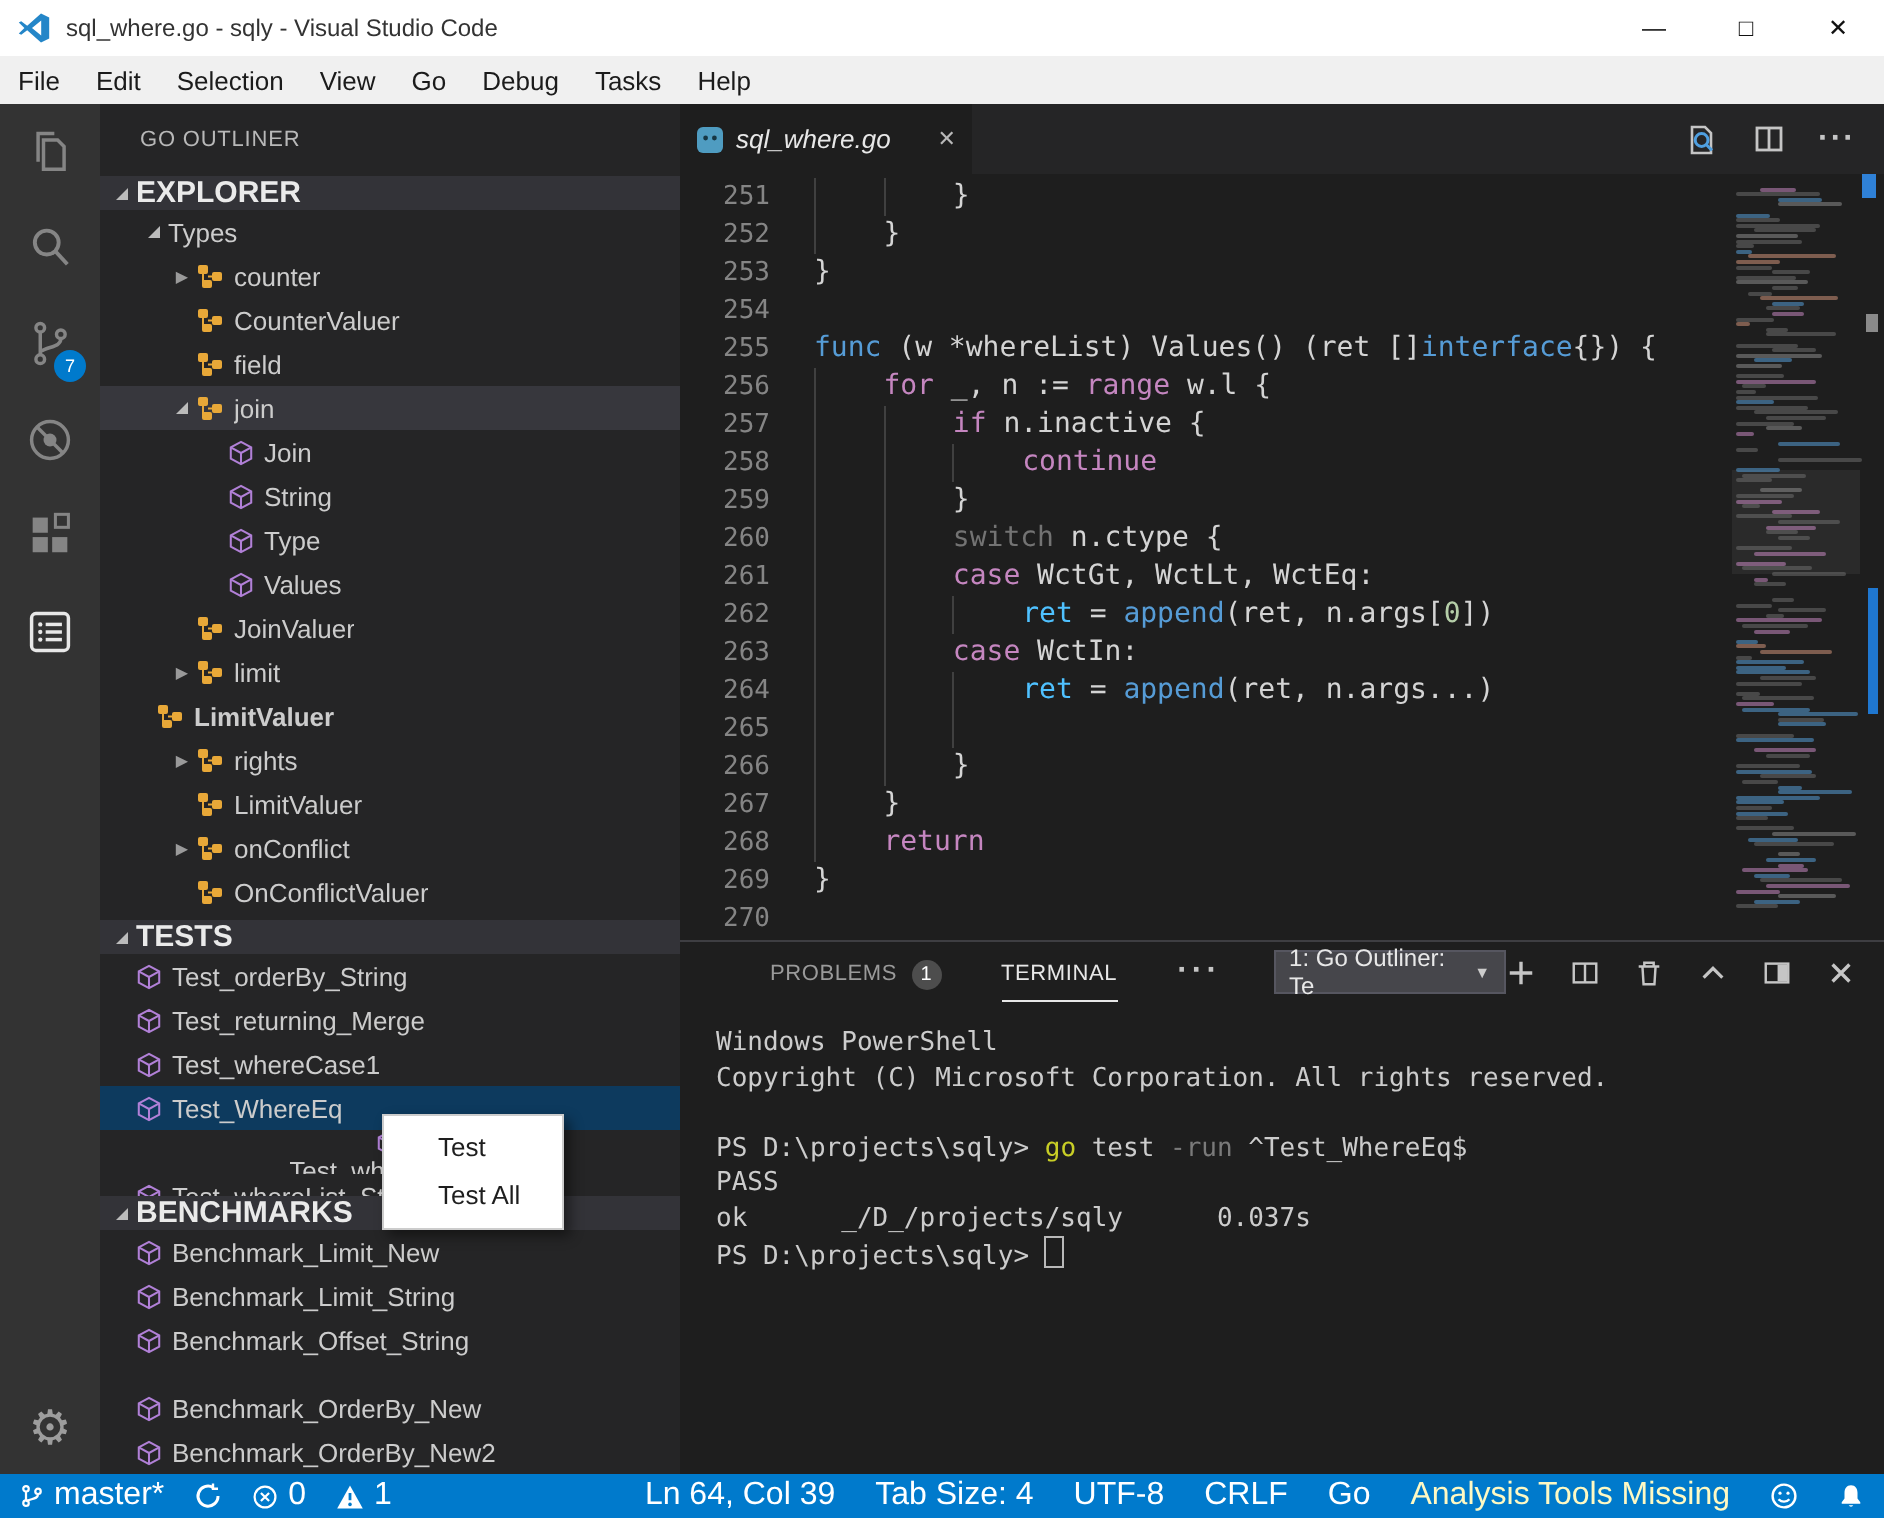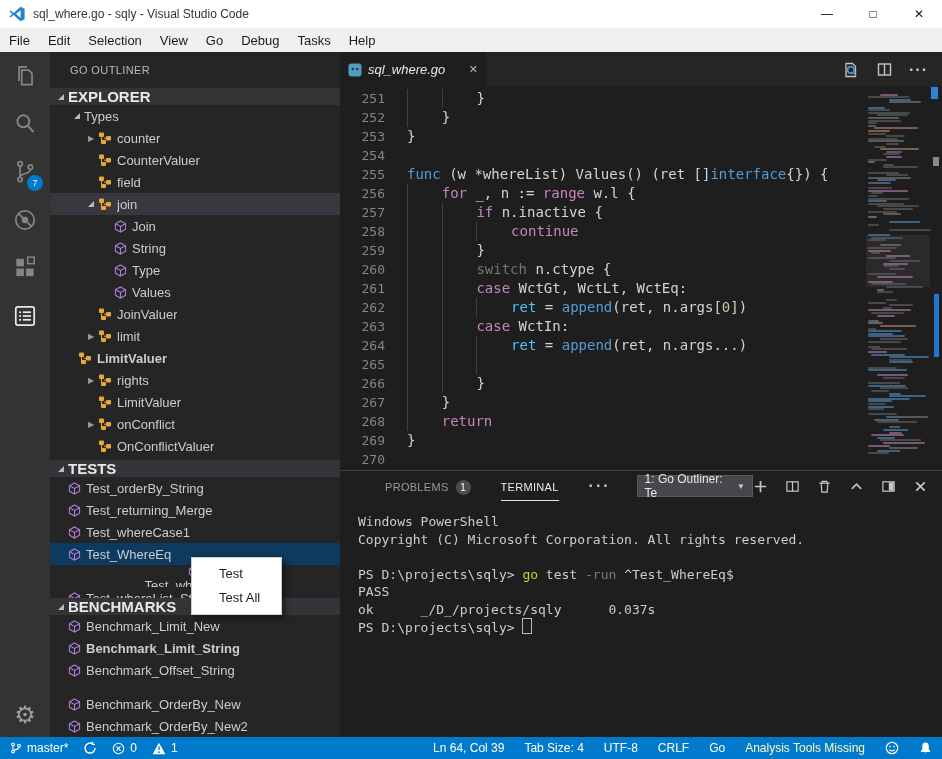--- a/index.html
+++ b/index.html
@@ -67,21 +67,21 @@
   .pdropdown{width:112px;background:#46464b;color:#e8e8e8;font-size:12px;height:20px;display:flex;
              align-items:center;padding:0 7px;justify-content:space-between;border:1px solid #565660;}
   .pdd-arrow{font-size:8px;color:#cccccc;}
   .picons{margin-left:auto;display:flex;align-items:center;gap:17px;padding-right:14px;}
   .picon{display:flex;}
   .terminal{position:absolute;top:42px;left:18px;font-family:"DejaVu Sans Mono",monospace;
             font-size:13px;line-height:17.5px;white-space:pre;color:#cccccc;}
   .cursor{display:inline-block;width:8px;height:14px;border:1px solid #b9b9b9;vertical-align:-2px;}
   
   .statusbar{height:22px;background:#007acc;color:#ffffff;display:flex;align-items:center;
-             font-size:12px;padding:0 10px;}
+             font-size:16px;padding:0 10px;}
   .sb-item{display:flex;align-items:center;gap:5px;margin-right:15px;}
   .sb-right{margin-left:auto;display:flex;align-items:center;gap:20px;}
   .sb-right .sb-item{margin-right:0;}
   
   .ctxmenu{position:absolute;left:191px;top:557px;width:89px;background:#ffffff;border:1px solid #cccccc;
            box-shadow:3px 3px 6px rgba(0,0,0,.45);padding:4px 0;z-index:20;}
   .ctxmenu-item{height:24px;line-height:24px;padding-left:27px;font-size:13px;color:#1e1e1e;}
 </style>
 </head>
 <body>
@@ -444,21 +444,21 @@
             <div class="trow" style="padding-left: 4px;">
               <span class="twslot"></span>
               <span class="ticon">
                 <svg width="13" height="13" viewBox="0 0 14 14" fill="none" stroke="#b180d7" stroke-width="1.1">
     <path d="M7 1 12.5 4v6L7 13 1.5 10V4Z"></path>
                   <path d="M1.5 4 7 7l5.5-3M7 7v6"></path>
                 </svg>
               </span>
               <span class="tlabel">Benchmark_Limit_New</span>
             </div>
-            <div class="trow" style="padding-left: 4px; font-weight: bold;">
+            <div class="trow" style="padding-left: 4px;">
               <span class="twslot"></span>
               <span class="ticon">
                 <svg width="13" height="13" viewBox="0 0 14 14" fill="none" stroke="#b180d7" stroke-width="1.1">
     <path d="M7 1 12.5 4v6L7 13 1.5 10V4Z"></path>
                   <path d="M1.5 4 7 7l5.5-3M7 7v6"></path>
                 </svg>
               </span>
               <span class="tlabel">Benchmark_Limit_String</span>
             </div>
             <div class="trow" style="padding-left: 4px;">

